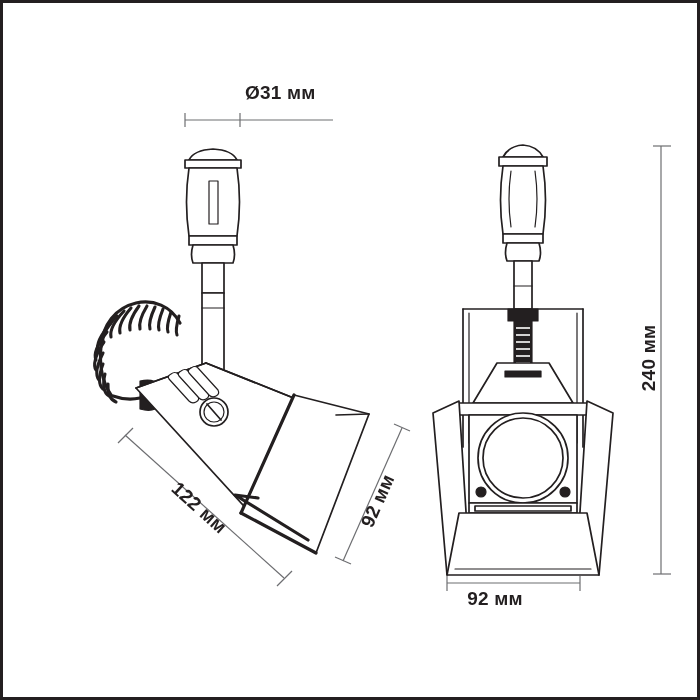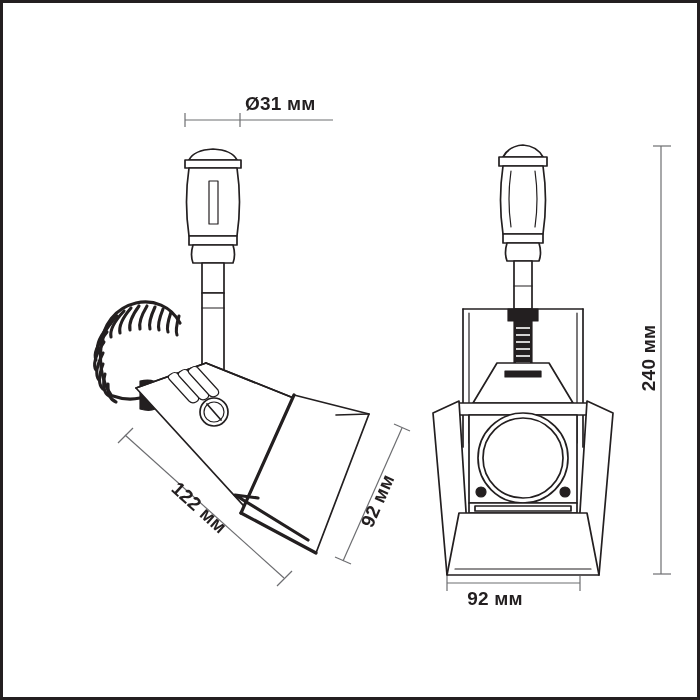--- a/index.html
+++ b/index.html
@@ -26,21 +26,21 @@
   }
   .dim-text {
     position: absolute;
     font-family: "Liberation Sans", sans-serif;
     font-size: 19px;
     font-weight: 700;
     color: #231f20;
     letter-spacing: 0.2px;
     white-space: nowrap;
   }
-  #lbl-d31 { left: 242px; top: 90px; }
+  #lbl-d31 { left: 242px; top: 79px; }
   #lbl-240 {
     left: 646px;
     top: 355px;
     transform: translate(-50%, -50%) rotate(-90deg);
     transform-origin: center center;
   }
   #lbl-92b { left: 492px; top: 585px; transform: translateX(-50%); }
   #lbl-122 {
     left: 196px;
     top: 505px;

